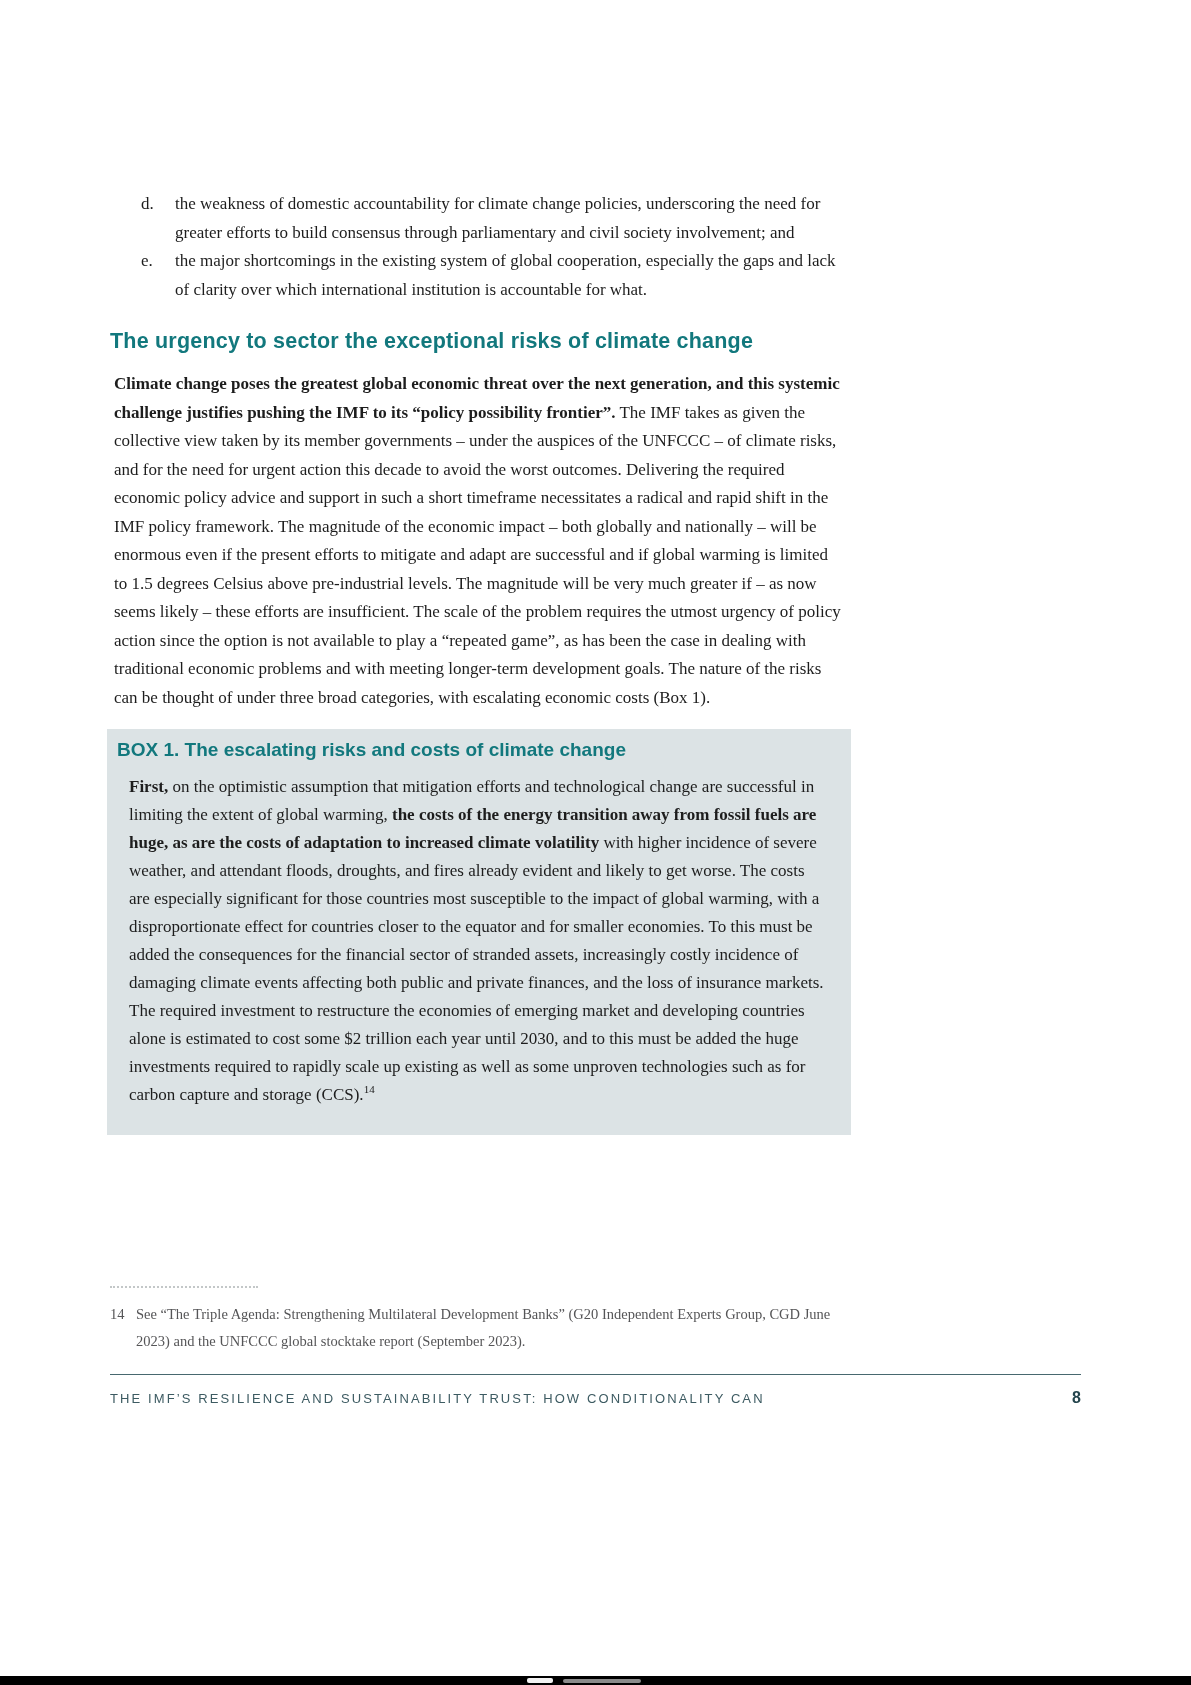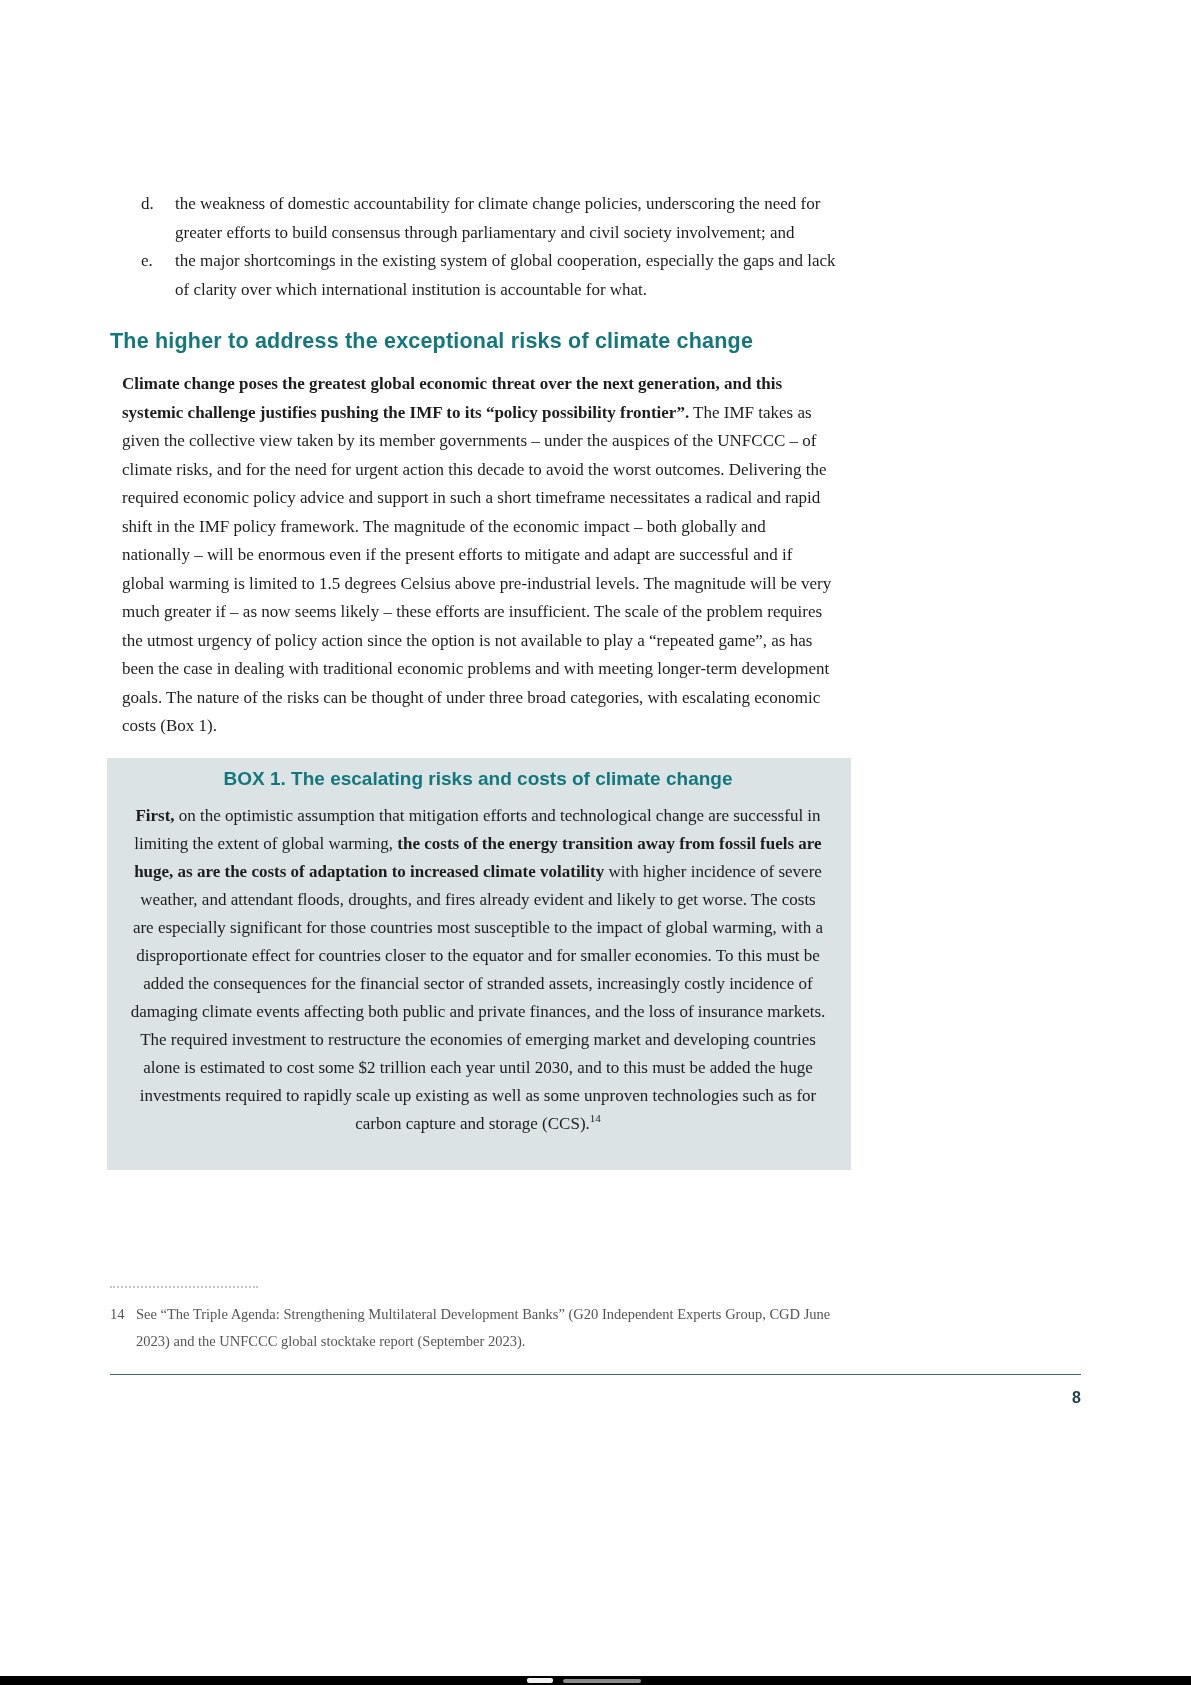--- a/index.html
+++ b/index.html
@@ -20,30 +20,29 @@
 
   .section-heading {
     font-family:"Liberation Sans", sans-serif;
     font-weight:700;
     font-size:21.5px;
     color:var(--accent-teal, #12787d);
     margin:25px 0 16px 0;
     letter-spacing:0.2px;
   }
 
-  .body-paragraph { font-size:17px; line-height:28.5px; margin:12px; }
+  .body-paragraph { font-size:17px; line-height:28.5px; margin:4px; }
   .body-paragraph b, .box-body b { font-weight:700; }
 
   .box {
     margin-top:17px;
     margin-left:-3px;
     margin-right:-4px;
     background:var(--box-bg, #dce3e5);
-    padding:10px 12px 20px 10px;
-    text-align:center;
+    padding:10px 12px 14px 10px;
   }
   .box-heading {
     font-family:"Liberation Sans", sans-serif;
     font-weight:700;
     font-size:19px;
     color:var(--accent-teal, #12787d);
     margin:0 0 9px 0;
   }
   .box-body { font-size:17px; line-height:28px; margin:12px; }
   .fn-ref { font-size:11px; vertical-align:super; line-height:0; }
@@ -88,21 +87,21 @@
       <div class="list-item">
         <span class="list-marker">d.</span>
         <span class="list-text">the weakness of domestic accountability for climate change policies, underscoring the need for greater efforts to build consensus through parliamentary and civil society involvement; and</span>
       </div>
       <div class="list-item">
         <span class="list-marker">e.</span>
         <span class="list-text">the major shortcomings in the existing system of global cooperation, especially the gaps and lack of clarity over which international institution is accountable for what.</span>
       </div>
     </div>
 
-    <h2 class="section-heading">The higher to address the exceptional risks of climate change</h2>
+    <h2 class="section-heading">The urgency to sector the exceptional risks of climate change</h2>
 
     <p class="body-paragraph"><b>Climate change poses the greatest global economic threat over the next generation, and this systemic challenge justifies pushing the IMF to its “policy possibility frontier”.</b><span> The IMF takes as given the collective view taken by its member governments – under the auspices of the UNFCCC – of climate risks, and for the need for urgent action this decade to avoid the worst outcomes. Delivering the required economic policy advice and support in such a short timeframe necessitates a radical and rapid shift in the IMF policy framework. The magnitude of the economic impact – both globally and nationally – will be enormous even if the present efforts to mitigate and adapt are successful and if global warming is limited to 1.5 degrees Celsius above pre-industrial levels. The magnitude will be very much greater if – as now seems likely – these efforts are insufficient. The scale of the problem requires the utmost urgency of policy action since the option is not available to play a “repeated game”, as has been the case in dealing with traditional economic problems and with meeting longer-term development goals. The nature of the risks can be thought of under three broad categories, with escalating economic costs (Box 1).</span></p>
 
     <section class="box">
       <h3 class="box-heading">BOX 1. The escalating risks and costs of climate change</h3>
       <p class="box-body"><b>First,</b><span> on the optimistic assumption that mitigation efforts and technological change are successful in limiting the extent of global warming, </span><b>the costs of the energy transition away from fossil fuels are huge, as are the costs of adaptation to increased climate volatility</b><span> with higher incidence of severe weather, and attendant floods, droughts, and fires already evident and likely to get worse. The costs are especially significant for those countries most susceptible to the impact of global warming, with a disproportionate effect for countries closer to the equator and for smaller economies. To this must be added the consequences for the financial sector of stranded assets, increasingly costly incidence of damaging climate events affecting both public and private finances, and the loss of insurance markets. The required investment to restructure the economies of emerging market and developing countries alone is estimated to cost some $2 trillion each year until 2030, and to this must be added the huge investments required to rapidly scale up existing as well as some unproven technologies such as for carbon capture and storage (CCS).</span><sup class="fn-ref">14</sup></p>
     </section>
 
   </main>
 
@@ -111,20 +110,21 @@
     <div class="footnote">
       <span class="fn-num">14</span>
       <span class="fn-text">See “The Triple Agenda: Strengthening Multilateral Development Banks” (G20 Independent Experts Group, CGD June 2023) and the UNFCCC global stocktake report (September 2023).</span>
     </div>
   </div>
 
   <footer class="page-footer">
     <div class="footer-rule"></div>
     <div class="footer-row">
       <div class="footer-title">
+        <div>THE IMF’S RESILIENCE AND SUSTAINABILITY TRUST: HOW CONDITIONALITY CAN</div>
       </div>
       <div class="page-num">8</div>
     </div>
   </footer>
 
   <div class="bottom-bar">
     <div class="bar-glyph-1"></div>
     <div class="bar-glyph-2"></div>
   </div>
 

